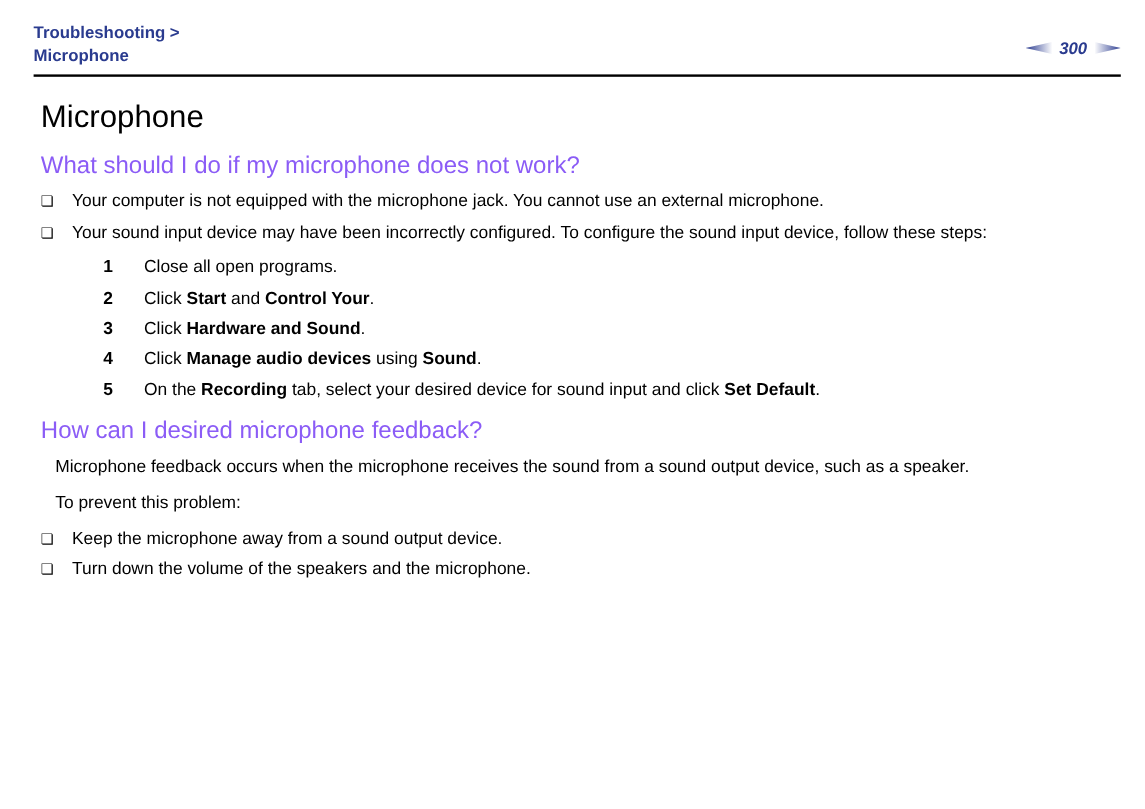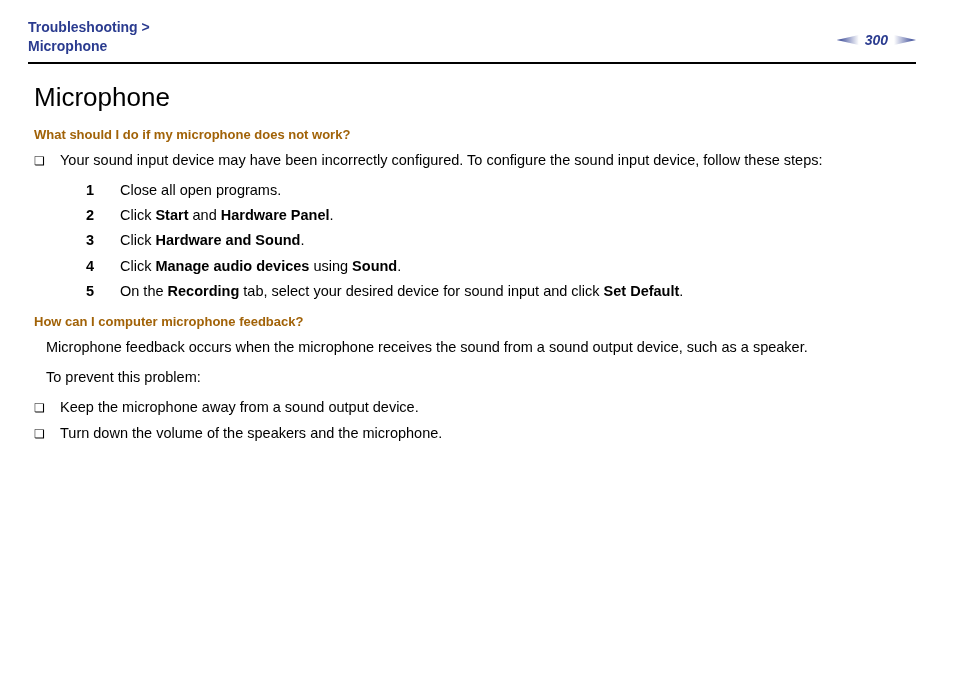--- a/index.html
+++ b/index.html
@@ -1,26 +1,26 @@
 <!DOCTYPE html>
 <html><head>
 <meta charset="utf-8">
 <style>
   html,body{margin:0;padding:0;background:#fff;font-family:Arial,Helvetica,sans-serif;color:#000}
-  .page{width:954px;height:504px;box-sizing:border-box;padding:18px 38px 0 28px;position:relative}
+  .page{width:954px;height:504px;box-sizing:border-box;padding:18px 20px 0 28px;position:relative}
   .hdr{display:flex;justify-content:space-between;align-items:flex-start}
   .crumb{font-size:14px;font-weight:bold;color:#2a3b8f;line-height:1.35}
   .pageno-wrap{display:flex;align-items:center;gap:6px;margin-top:14px}
   .pageno{font-size:14px;font-weight:bold;font-style:italic;color:#2a3b8f}
   .arrow-left{width:22px;height:10px;background:linear-gradient(to right,#2a3b8f 0%,#fff 100%);clip-path:polygon(0 50%,100% 0,100% 100%)}
   .arrow-right{width:22px;height:10px;background:linear-gradient(to left,#2a3b8f 0%,#fff 100%);clip-path:polygon(0 0,100% 50%,0 100%)}
   .rule{border:none;border-top:2px solid #000;margin:6px 0 18px 0}
   .content{padding-left:6px}
   h1{font-size:26px;font-weight:normal;margin:0 0 14px 0;letter-spacing:0}
-  h2{font-size:13px;font-weight:bold;color:#a16207;margin:10px 0 8px 0}
+  h2{font-size:20px;font-weight:normal;color:#8b5cf6;margin:10px 0 8px 0}
   .bullets{margin:0;padding:0;list-style:none}
   .bullets>li{display:flex;gap:16px;font-size:14.5px;line-height:1.5;margin:4px 0}
   .sq{flex:0 0 auto;width:10px;text-align:center}
   .sq::before{content:"❏";font-size:12px}
   .btxt{flex:1}
   .steps{margin:6px 0 4px 0;padding:0;list-style:none}
   .steps>li{display:flex;gap:20px;font-size:14.5px;line-height:1.75;margin-left:52px}
   .sn{font-weight:bold;width:14px;flex:0 0 auto}
   .p{font-size:14.5px;line-height:1.5;margin:8px 12px}
   b{font-weight:bold}
@@ -45,48 +45,52 @@
 
 <div class="content">
 
   <h1>Microphone</h1>
 
   <h2>What should I do if my microphone does not work?</h2>
 
   <ul class="bullets">
     <li>
           <span class="sq"></span>
+          <span class="btxt">Your computer is not equipped with the microphone jack. You cannot use an external microphone.</span>
+        </li>
+    <li>
+          <span class="sq"></span>
           <span class="btxt">Your sound input device may have been incorrectly configured. To configure the sound input device, follow these steps:</span>
         </li>
   </ul>
 
   <ol class="steps">
     <li>
           <span class="sn">1</span>
           <span>Close all open programs.</span>
         </li>
     <li>
           <span class="sn">2</span>
-          <span><span>Click </span><b>Start</b><span> and </span><b>Hardware Panel</b><span>.</span></span>
+          <span><span>Click </span><b>Start</b><span> and </span><b>Control Your</b><span>.</span></span>
         </li>
     <li>
           <span class="sn">3</span>
           <span><span>Click </span><b>Hardware and Sound</b><span>.</span></span>
         </li>
     <li>
           <span class="sn">4</span>
           <span><span>Click </span><b>Manage audio devices</b><span> using </span><b>Sound</b><span>.</span></span>
         </li>
     <li>
           <span class="sn">5</span>
           <span><span>On the </span><b>Recording</b><span> tab, select your desired device for sound input and click </span><b>Set Default</b><span>.</span></span>
         </li>
   </ol>
 
-  <h2>How can I computer microphone feedback?</h2>
+  <h2>How can I desired microphone feedback?</h2>
 
   <div class="p">Microphone feedback occurs when the microphone receives the sound from a sound output device, such as a speaker.</div>
   <div class="p">To prevent this problem:</div>
 
   <ul class="bullets">
     <li>
           <span class="sq"></span>
           <span class="btxt">Keep the microphone away from a sound output device.</span>
         </li>
     <li>

